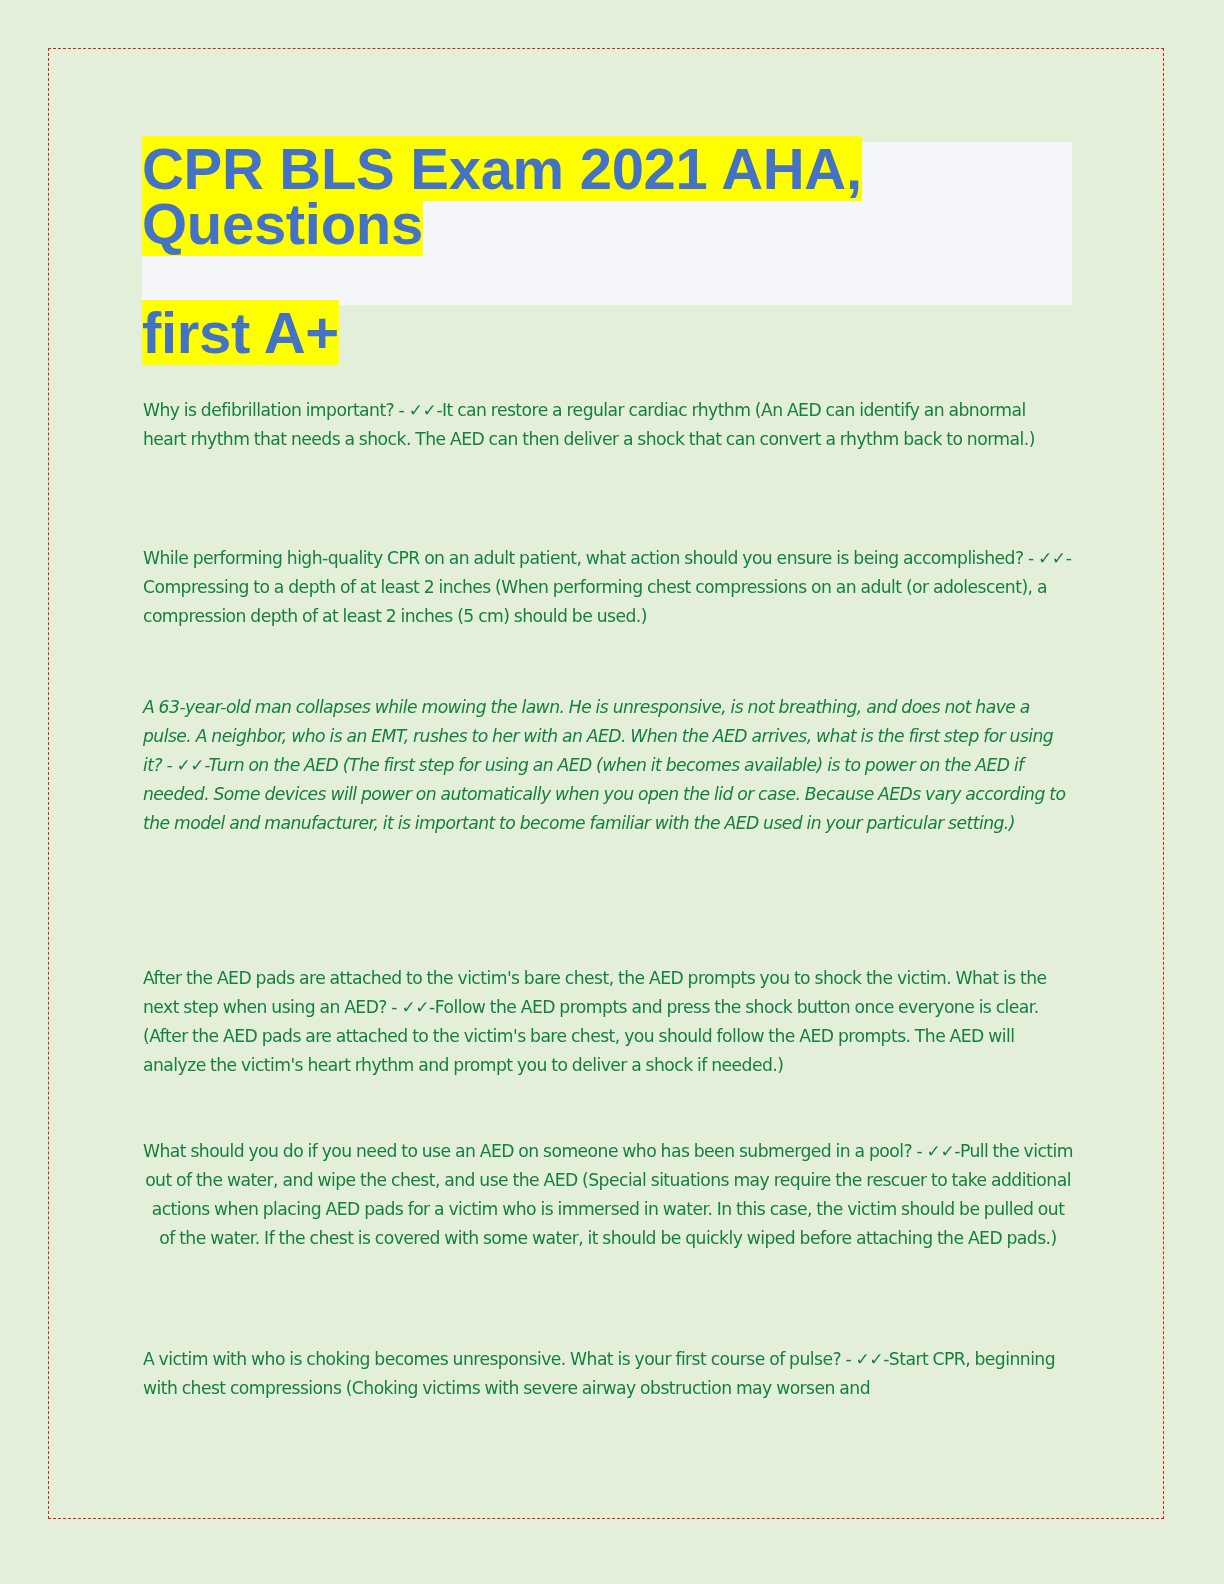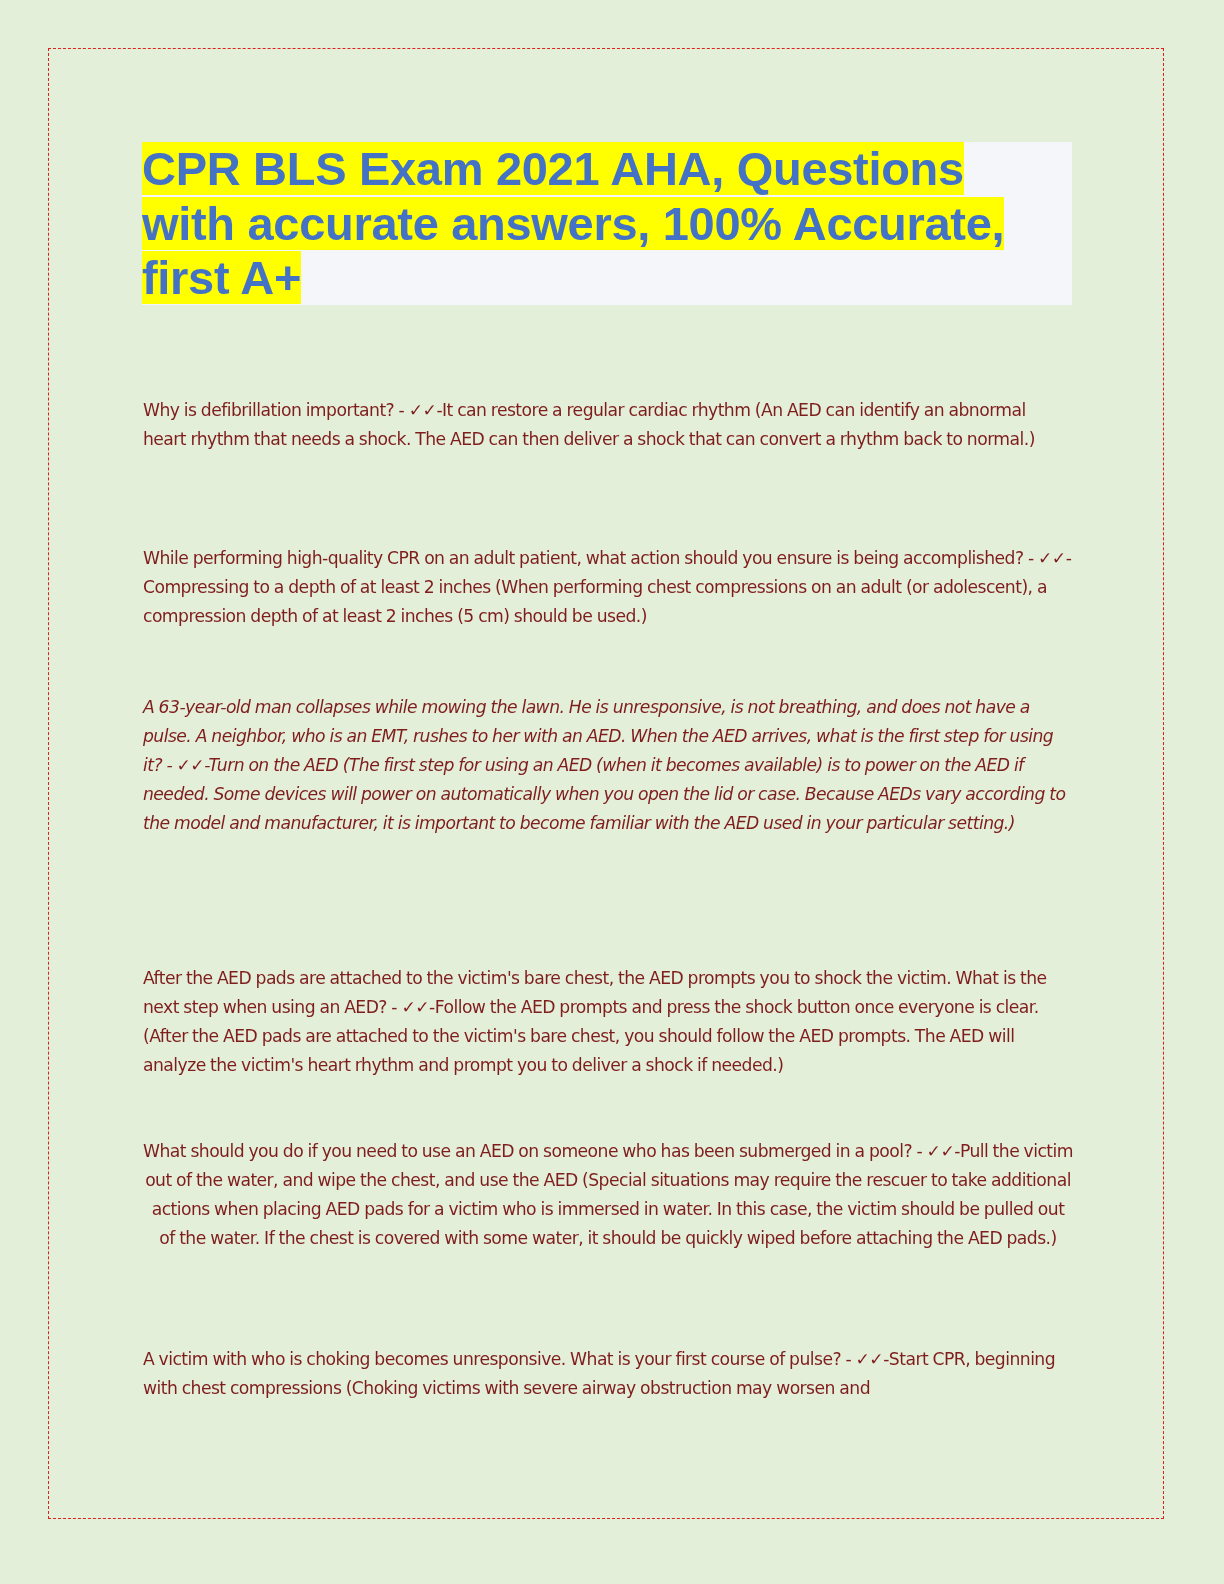--- a/index.html
+++ b/index.html
@@ -28,54 +28,54 @@
       left: 142px;
       top: 142px;
       width: 930px;
       height: 163px;
       background: #f4f6f9;
     }
     .title {
       margin: 0;
       font-family: "Liberation Sans", sans-serif;
       font-weight: bold;
-      font-size: 47px;
+      font-size: 58px;
       line-height: 54.5px;
       color: #4472c4;
       letter-spacing: -0.3px;
     }
     .title .hl {
       background: #ffff00;
     }
     .qa {
       position: absolute;
       left: 143px;
       width: 930px;
       margin: 0;
       font-family: "DejaVu Sans", sans-serif;
       font-size: 17.2px;
       line-height: 29px;
-      color: #7f1d1d;
+      color: #15803d;
       letter-spacing: -0.55px;
       word-spacing: -0.5px;
     }
     .check {
       font-family: "DejaVu Sans", sans-serif;
       font-weight: bold;
     }
   </style>
 </head>
 <body>
 
 <div class="page-border"></div>
 
 <div class="title-block">
   <h1 class="title">
     <span class="hl">CPR BLS Exam 2021 AHA, Questions</span><br>
-    <span class="hl">with accurate answers, 100% Accurate,</span><br>
+    <br>
     <span class="hl">first A+</span>
   </h1>
 </div>
 
 <p class="qa" style="top:396px;">
   <span>Why is defibrillation important? - </span><span class="check">✓✓</span><span>-It can restore a regular cardiac rhythm (An AED can identify an abnormal heart rhythm that needs a shock. The AED can then deliver a shock that can convert a rhythm back to normal.)</span>
 </p>
 
 <p class="qa" style="top:544px;">
   <span>While performing high-quality CPR on an adult patient, what action should you ensure is being accomplished? - </span><span class="check">✓✓</span><span>-Compressing to a depth of at least 2 inches (When performing chest compressions on an adult (or adolescent), a compression depth of at least 2 inches (5 cm) should be used.)</span>

